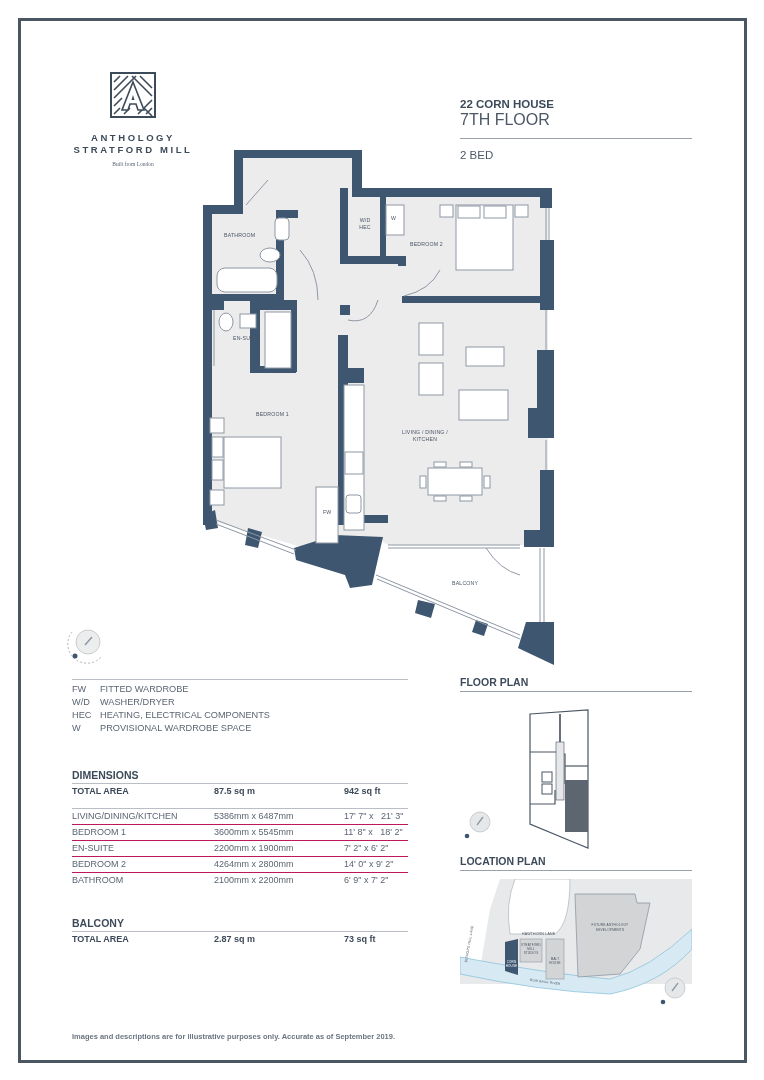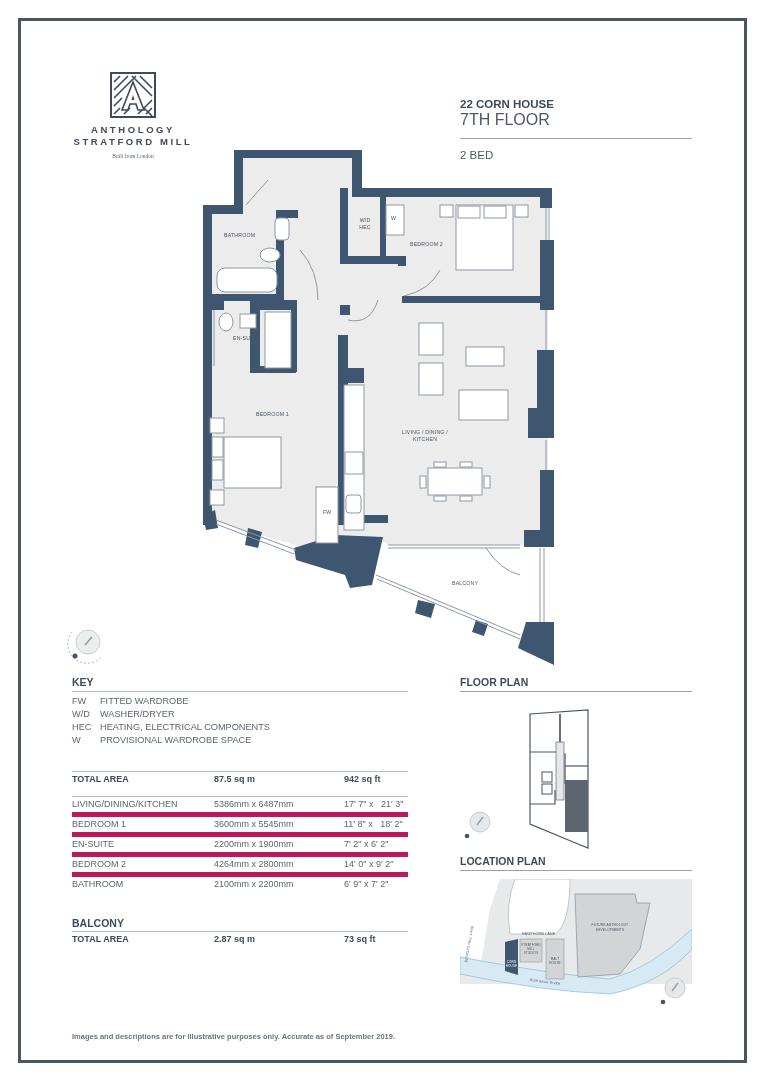--- a/index.html
+++ b/index.html
@@ -1,34 +1,34 @@
 <!DOCTYPE html>
 <html><head>
 <meta charset="utf-8">
 <style>
   html, body { margin:0; padding:0; background:#ffffff; }
   body { width:764px; height:1080px; position:relative; overflow:hidden; font-family:"Liberation Sans", sans-serif; color:#3d4a5a; }
   .frame { position:absolute; left:18px; top:18px; width:723px; height:1039px; border:3px solid #4b5663; box-sizing:content-box; }
   .logo { position:absolute; left:73px; top:72px; width:120px; text-align:center; }
   .logo-mark { width:46px; height:46px; margin:0 auto; }
   .brand1, .brand2 { font-size:9.5px; letter-spacing:2.6px; color:#3d4a5a; font-weight:bold; line-height:12px; }
-  .brand1 { margin-top:2px;text-align:center; }
+  .brand1 { margin-top:10px;text-align:center; }
   .brand-sub { font-family:"Liberation Serif", serif; font-size:5.5px; color:#5d6775; margin-top:5px; }
   .title-block { position:absolute; left:460px; top:98px; width:232px; text-align:left; }
   .unit { font-size:11.5px; font-weight:bold; color:#3d4a5a; }
   .floor { font-size:16px; color:#4d5866; margin-top:1px; }
   .title-rule { height:1px; background:#9aa1aa; margin:9px 0 10px 0; }
   .beds { font-size:11.5px; color:#4d5866; }
   .plan { position:absolute; left:0; top:0; width:764px; height:700px; }
   .section { position:absolute; left:72px; width:336px; }
   .sec-title { font-size:10.5px; font-weight:bold; color:#3d4a5a; }
   .rule { height:1px; background:#b9bec5; }
   .key-row { font-size:9.2px; color:#5b6573; height:13px; line-height:13px; display:flex; }
   .key-abbr { width:28px; }
-  .dim-row { display:flex; font-size:9px; color:#5b6573; height:15px; line-height:15px; border-bottom:5px solid #be185d; }
+  .dim-row { display:flex; font-size:9px; color:#5b6573; height:15px; line-height:15px; border-bottom:1px solid #be185d; }
   .dim-row.total { font-weight:bold; color:#3d4a5a; border-bottom:none; }
   .c1 { width:142px; } .c2 { width:130px; } .c3 { flex:1; }
   .right-sec { position:absolute; left:460px; width:232px; }
   .disclaimer { position:absolute; left:72px; top:1032px; font-size:7.5px; color:#6b7480;font-weight:bold; }
   .label { position:absolute; font-size:5.2px; color:#4a5563; letter-spacing:0.2px; text-align:center; }
 </style>
 </head>
 <body>
 
 <div class="frame"></div>
@@ -174,41 +174,41 @@
 <div class="label" style="left:452px;top:580px;">BALCONY</div>
 
 <svg style="position:absolute;left:66px;top:620px;" width="44" height="44" viewBox="0 0 44 44">
   <circle cx="22" cy="22" r="12" fill="#eceded" stroke="#c9cdd2"></circle>
   <line x1="19" y1="25" x2="26" y2="17" stroke="#8e98a4" stroke-width="1.5"></line>
   <path d="M6 12 A18 18 0 0 0 36 36" fill="none" stroke="#b0b6bd" stroke-dasharray="2 2"></path>
   <circle cx="9" cy="36" r="2.5" fill="#3e5670"></circle>
 </svg>
 
 <div class="section" style="top:676px;">
-  <div class="sec-title">KEY</div>
   <div class="rule" style="margin:3px 0 3px 0;"></div>
   <div class="key-row">
       <span class="key-abbr">FW</span>
       <span>FITTED WARDROBE</span>
     </div>
   <div class="key-row">
       <span class="key-abbr">W/D</span>
       <span>WASHER/DRYER</span>
     </div>
   <div class="key-row">
       <span class="key-abbr">HEC</span>
       <span>HEATING, ELECTRICAL COMPONENTS</span>
     </div>
   <div class="key-row">
       <span class="key-abbr">W</span>
       <span>PROVISIONAL WARDROBE SPACE</span>
     </div>
 </div>
 
 <div class="section" style="top:769px;">
+  <div class="sec-title">DIMENSIONS</div>
   <div class="rule" style="margin:2px 0 0 0;"></div>
   <div class="dim-row total" style="margin-bottom:9px;">
     <span class="c1">TOTAL AREA</span>
     <span class="c2">87.5 sq m</span>
     <span class="c3">942 sq ft</span>
   </div>
   <div class="rule"></div>
   <div class="dim-row">
       <span class="c1">LIVING/DINING/KITCHEN</span>
       <span class="c2">5386mm x 6487mm</span>

